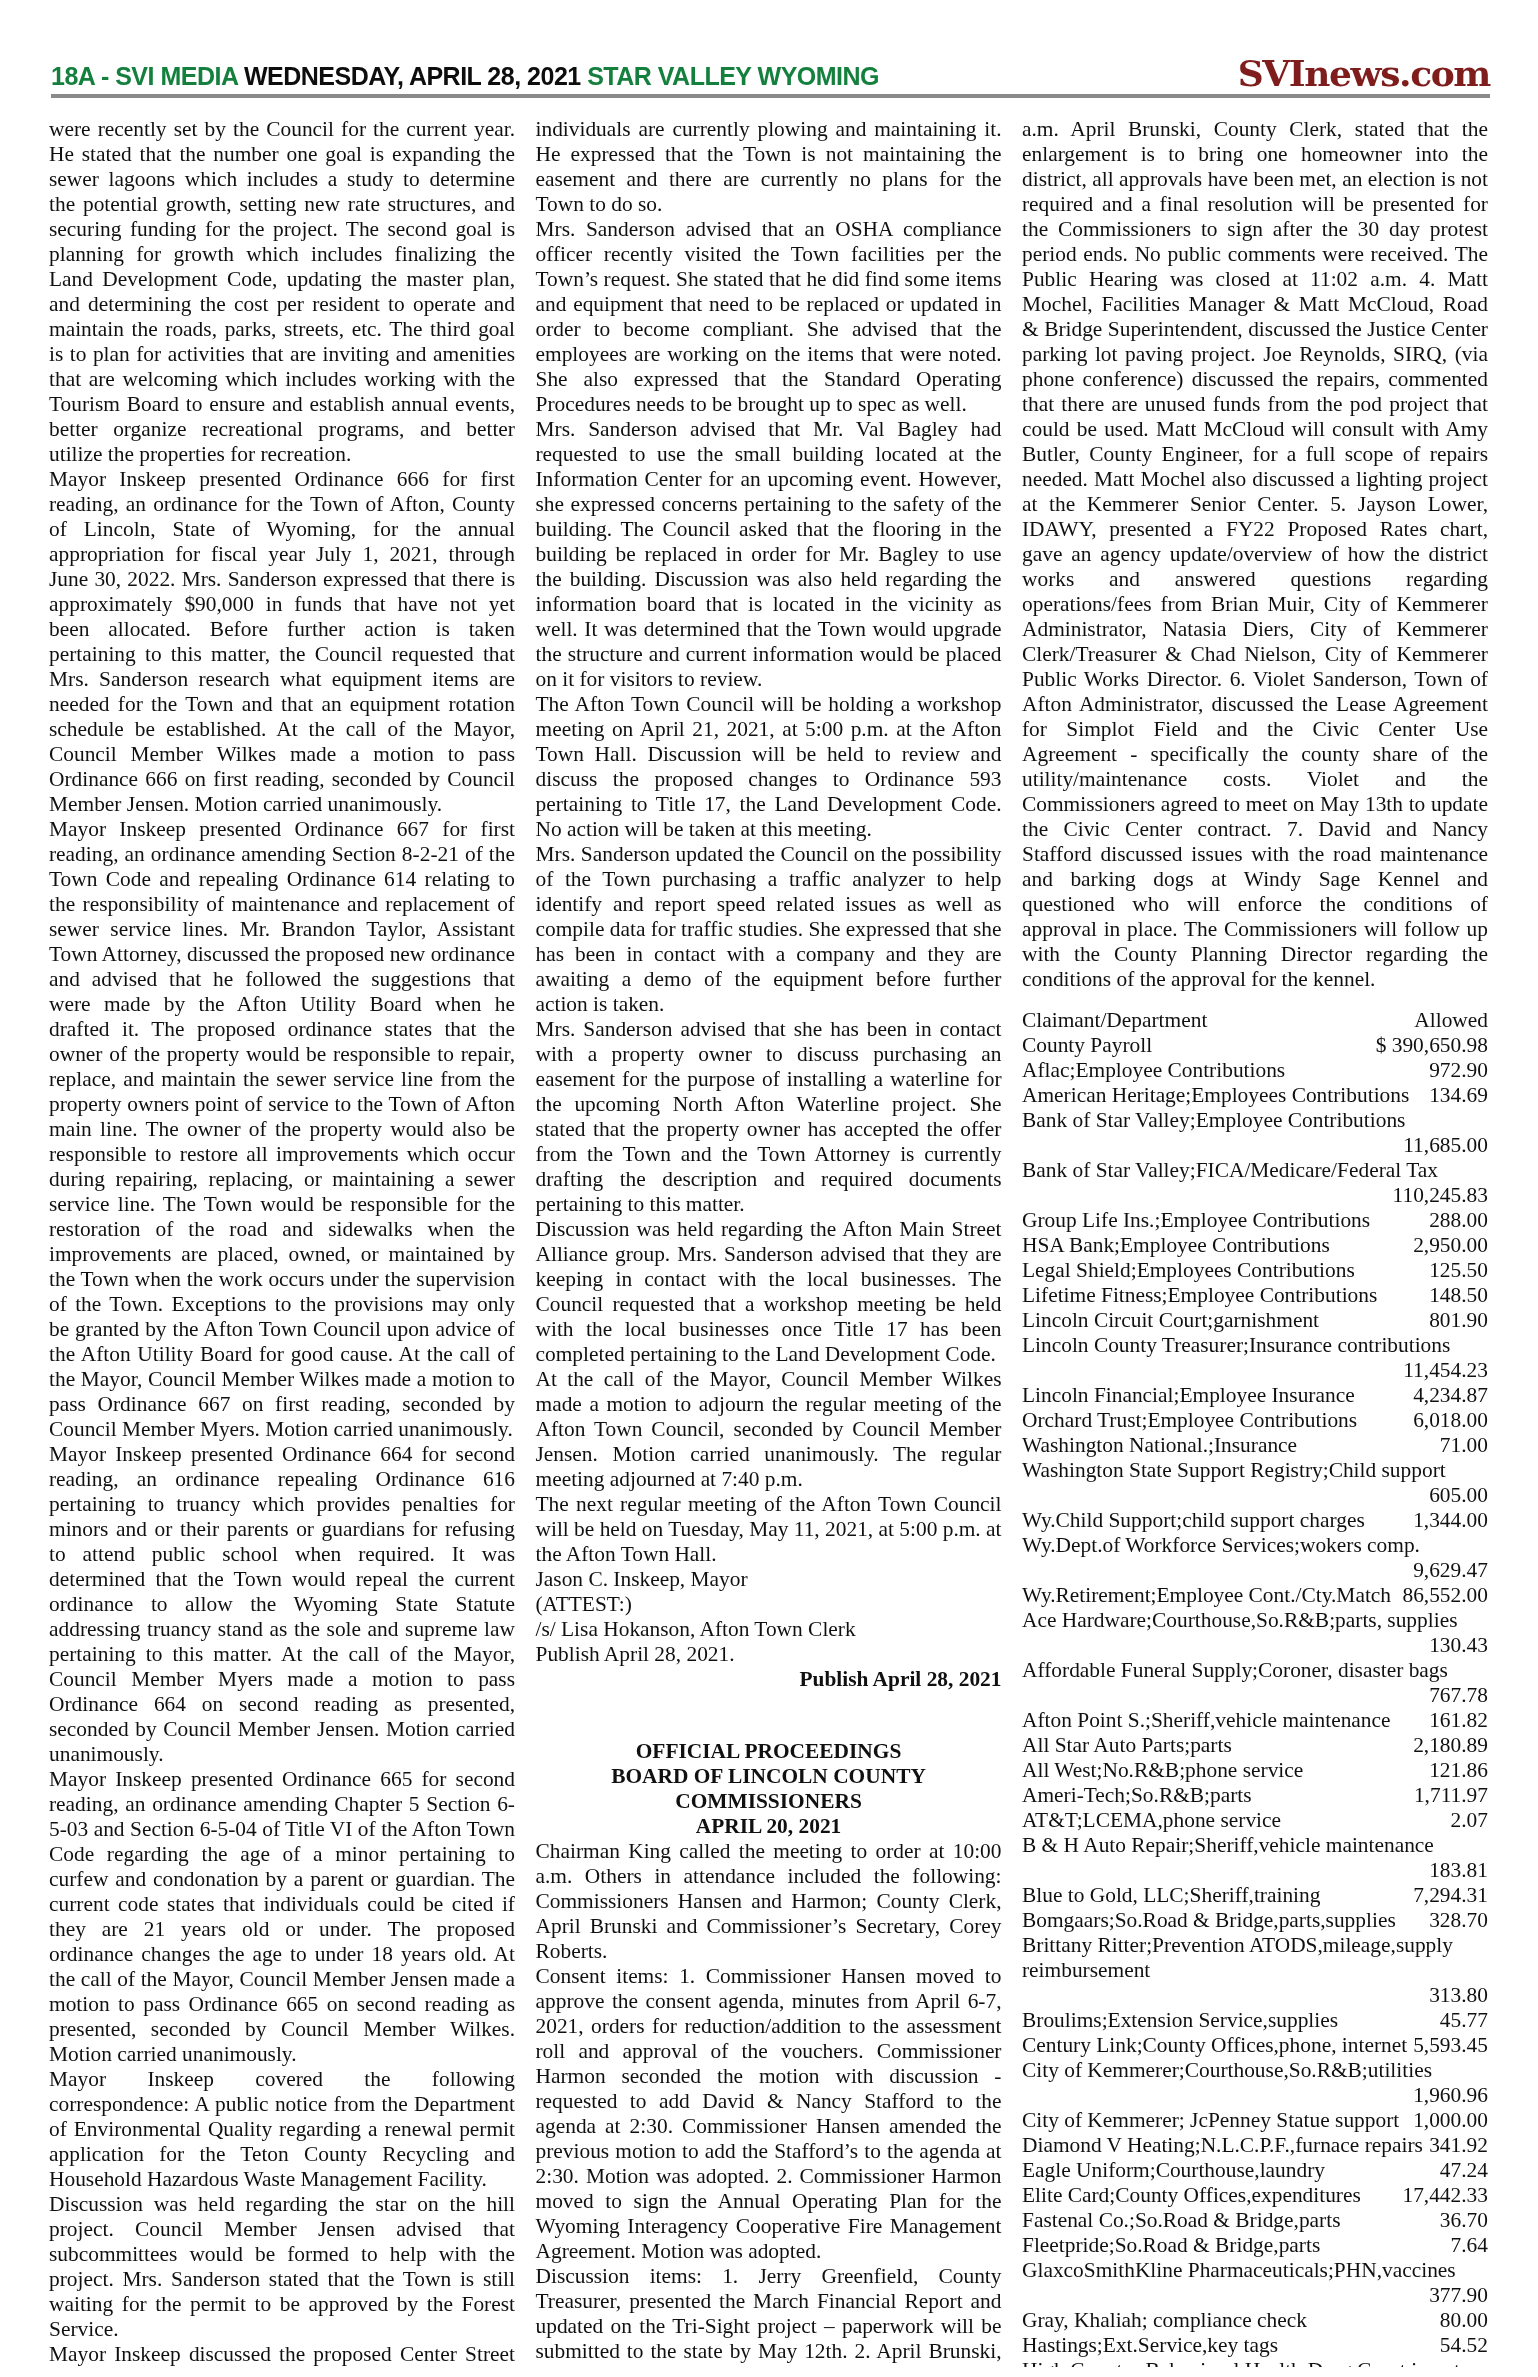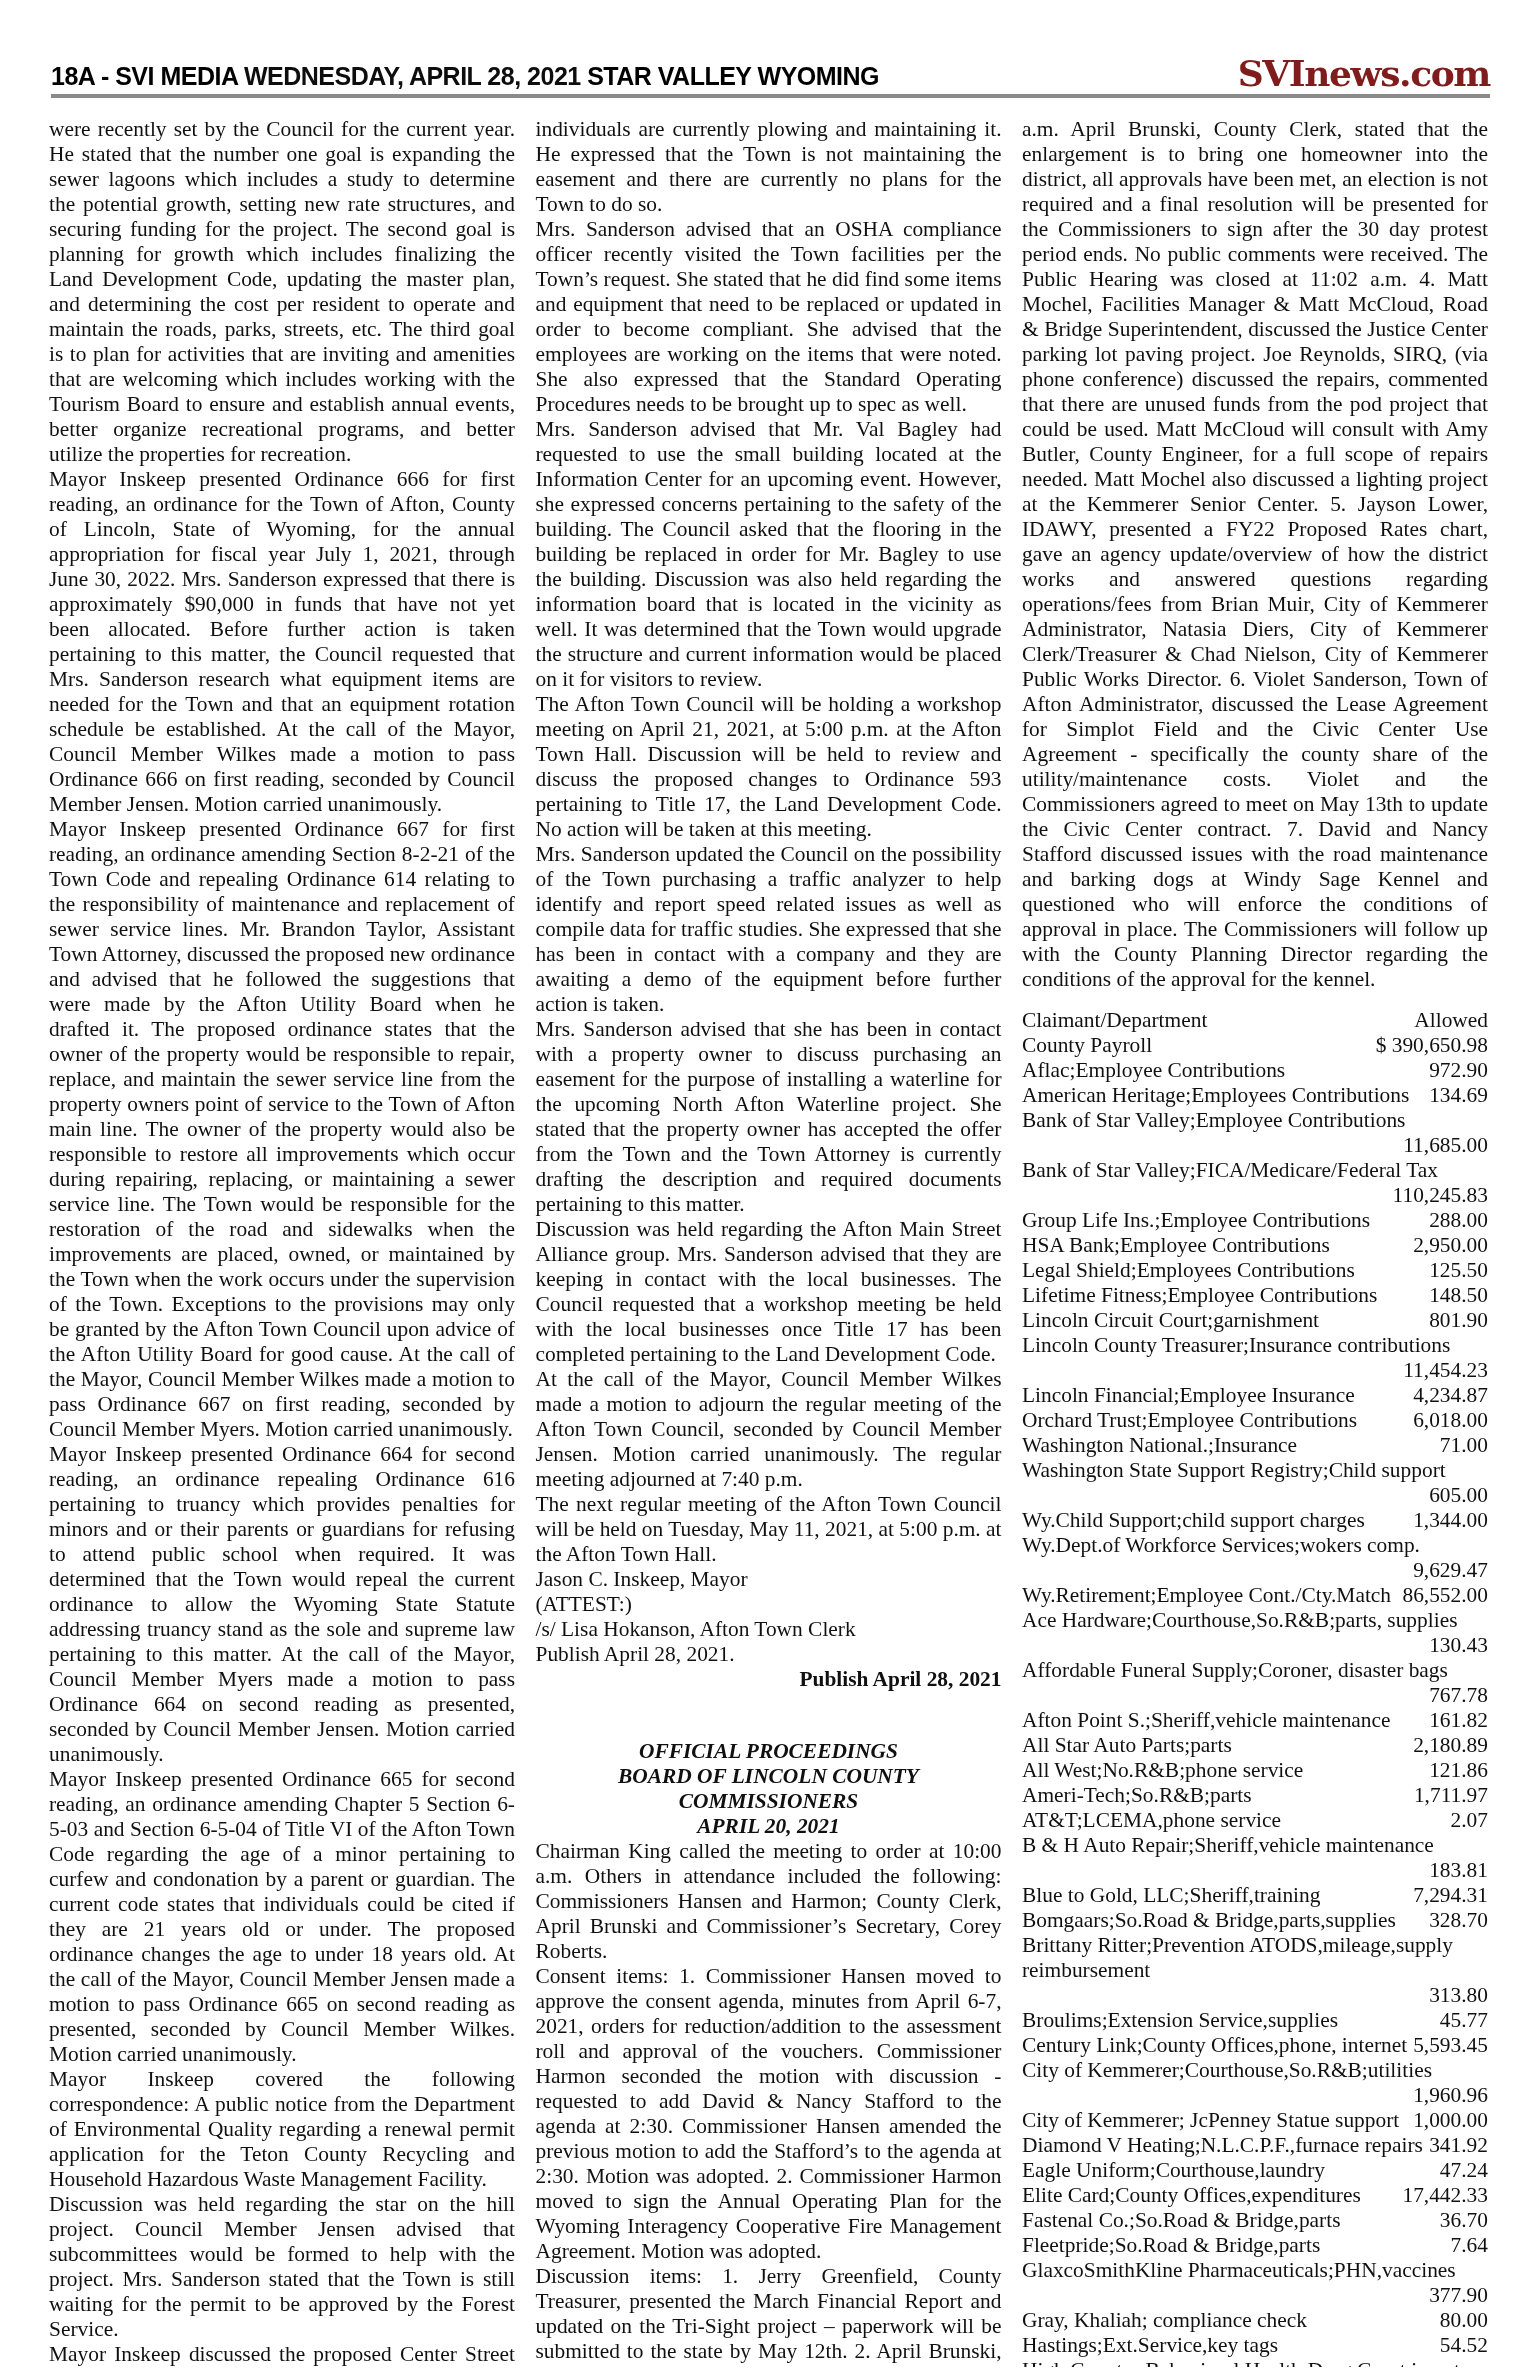--- a/index.html
+++ b/index.html
@@ -8,40 +8,40 @@
     font-family:"Liberation Serif", serif; color:#101010; overflow:hidden;
   }
   .masthead {
     position:absolute; left:51px; right:48px; top:37px; height:54px;
     display:flex; justify-content:space-between; align-items:flex-end;
   }
   .mast-left {
     font-family:"Liberation Sans", sans-serif; font-weight:bold;
     font-size:25px; letter-spacing:-0.5px; white-space:nowrap;
   }
-  .mast-gray { color:#000000; }
+  .mast-gray { color:#15803d; }
   .mast-black { color:#0d0d0d; }
   .mast-right {
     font-family:"DejaVu Serif", serif; font-weight:bold;
     font-size:36px; letter-spacing:-1.4px; color:#7f1d1d; line-height:1;margin-left:19px;
   }
   .rule {
     position:absolute; left:51px; right:48px; top:94px; height:3.7px; background:#8a8a8a;
   }
   .columns {
     position:absolute; left:49px; top:117px; width:1439px; height:2250px;
     display:flex; gap:20.5px; overflow:hidden;
   }
   .col {
     width:466px; min-width:466px; font-size:21.4px; line-height:25px;
     text-align:justify; hyphens:none;
   }
   .col p { margin:0; padding:0; }
   .publish-right { text-align:right; font-weight:bold; }
-  .headings { margin-top:47px; margin-bottom:0;font-style:italic; }
+  .headings { margin-top:47px; margin-bottom:0; }
   .heading-line { text-align:center; font-weight:bold; }
   .claims { margin-top:16px; }
   .claim-row { display:flex; flex-wrap:wrap; justify-content:space-between; }
   .claim-name { text-align:left; }
   .claim-amt { margin-left:auto; white-space:nowrap; text-align:right; }
 </style>
 </head>
 <body>
 
 <div class="page">

